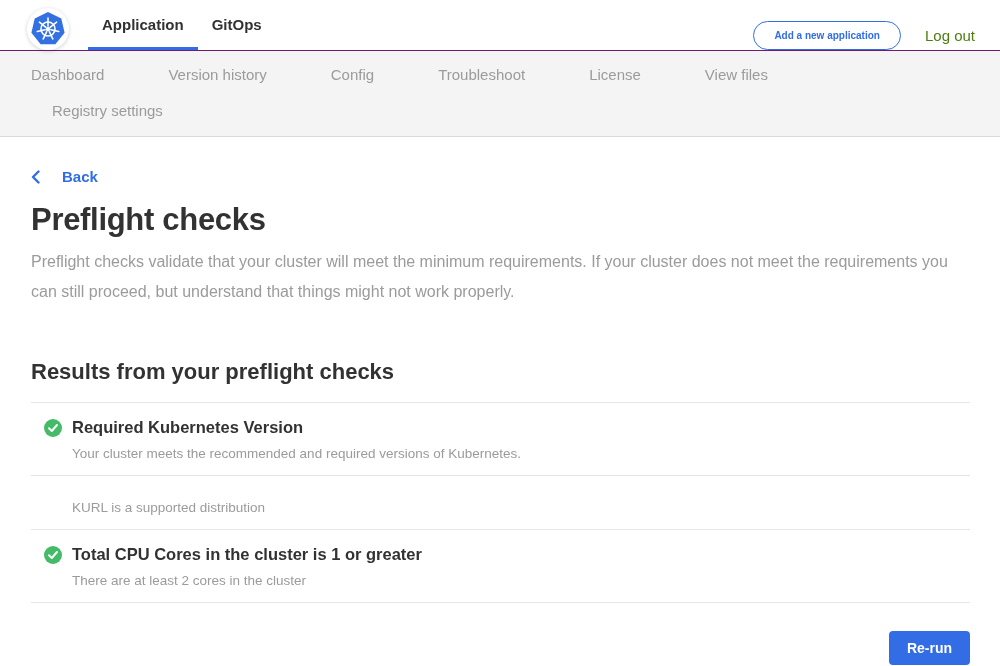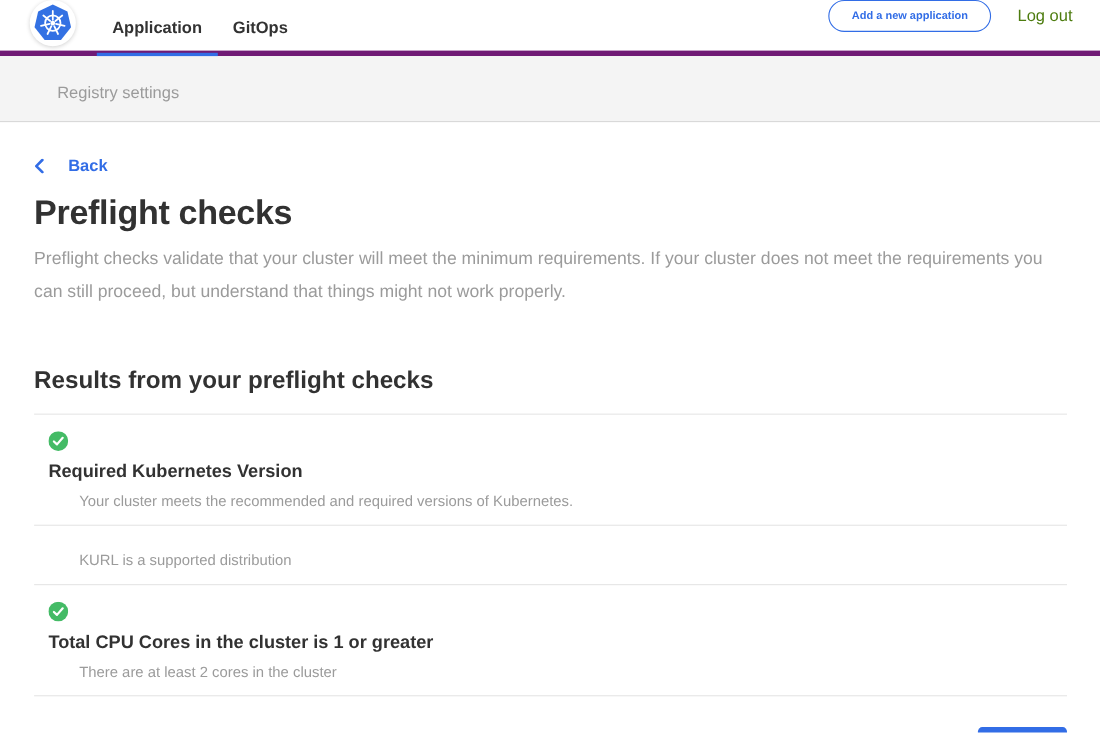--- a/index.html
+++ b/index.html
@@ -7,25 +7,25 @@
   body {
     font-family: "Liberation Sans", sans-serif;
     background: #ffffff;
     color: #323232;
     overflow: hidden;
   }
 
   
   .navbar {
     display: flex;
-    align-items: flex-start;
+    align-items: flex-end;
     height: 51px;
     padding: 0 25px 0 27px;
     background: #fff;
-    border-bottom: 5px solid #701a75;
+    border-bottom: 1px solid #701a75;
   }
   .logo-wrap {
     width: 42px; height: 42px;
     border-radius: 50%;
     background: #fff;
     box-shadow: 0 1px 4px rgba(0,0,0,0.18);
     display: flex; align-items: center; justify-content: center;
     margin-right: 19px;
     flex: 0 0 auto;
   }
@@ -106,21 +106,21 @@
     font-weight: 700;
     color: #323232;
     margin-bottom: 17px;
   }
 
   .check-list { border-bottom: 1px solid #e5e5e5; }
   .check-row {
     border-top: 1px solid #e5e5e5;
     padding: 15px 0 14px 13px;
   }
-  .check-head { display: flex; align-items: flex-start; gap: 10px; flex-direction: column; }
+  .check-head { display: flex; align-items: flex-end; gap: 10px; }
   .check-icon { width: 18px; height: 18px; flex: 0 0 auto; display: block; }
   .check-title { font-size: 16.5px; font-weight: 700; color: #323232; }
   .check-msg {
     margin: 9px 0 0 28px;
     font-size: 13.5px;
     color: #9b9b9b;
   }
 
   .footer-row { display: flex; justify-content: flex-end; margin-top: 28px; }
   .rerun-btn {
@@ -161,20 +161,28 @@
     <div class="nav-tab">GitOps</div>
   </div>
 
   <div class="nav-right">
     <button class="pill-btn">Add a new application</button>
     <span class="logout">Log out</span>
   </div>
 </div>
 
 <div class="subnav">
+  <div class="subnav-row">
+    <span class="subnav-item">Dashboard</span>
+    <span class="subnav-item">Version history</span>
+    <span class="subnav-item">Config</span>
+    <span class="subnav-item">Troubleshoot</span>
+    <span class="subnav-item">License</span>
+    <span class="subnav-item">View files</span>
+  </div>
   <div class="subnav-row second">
     <span class="subnav-item">Registry settings</span>
   </div>
 </div>
 
 <div class="content">
 
   <div class="back-link">
     <svg width="9" height="14" viewBox="0 0 9 14">
       <polyline points="7.5,1.5 2,7 7.5,12.5" fill="none" stroke="#326de6" stroke-width="2.4" stroke-linecap="round" stroke-linejoin="round"></polyline>

